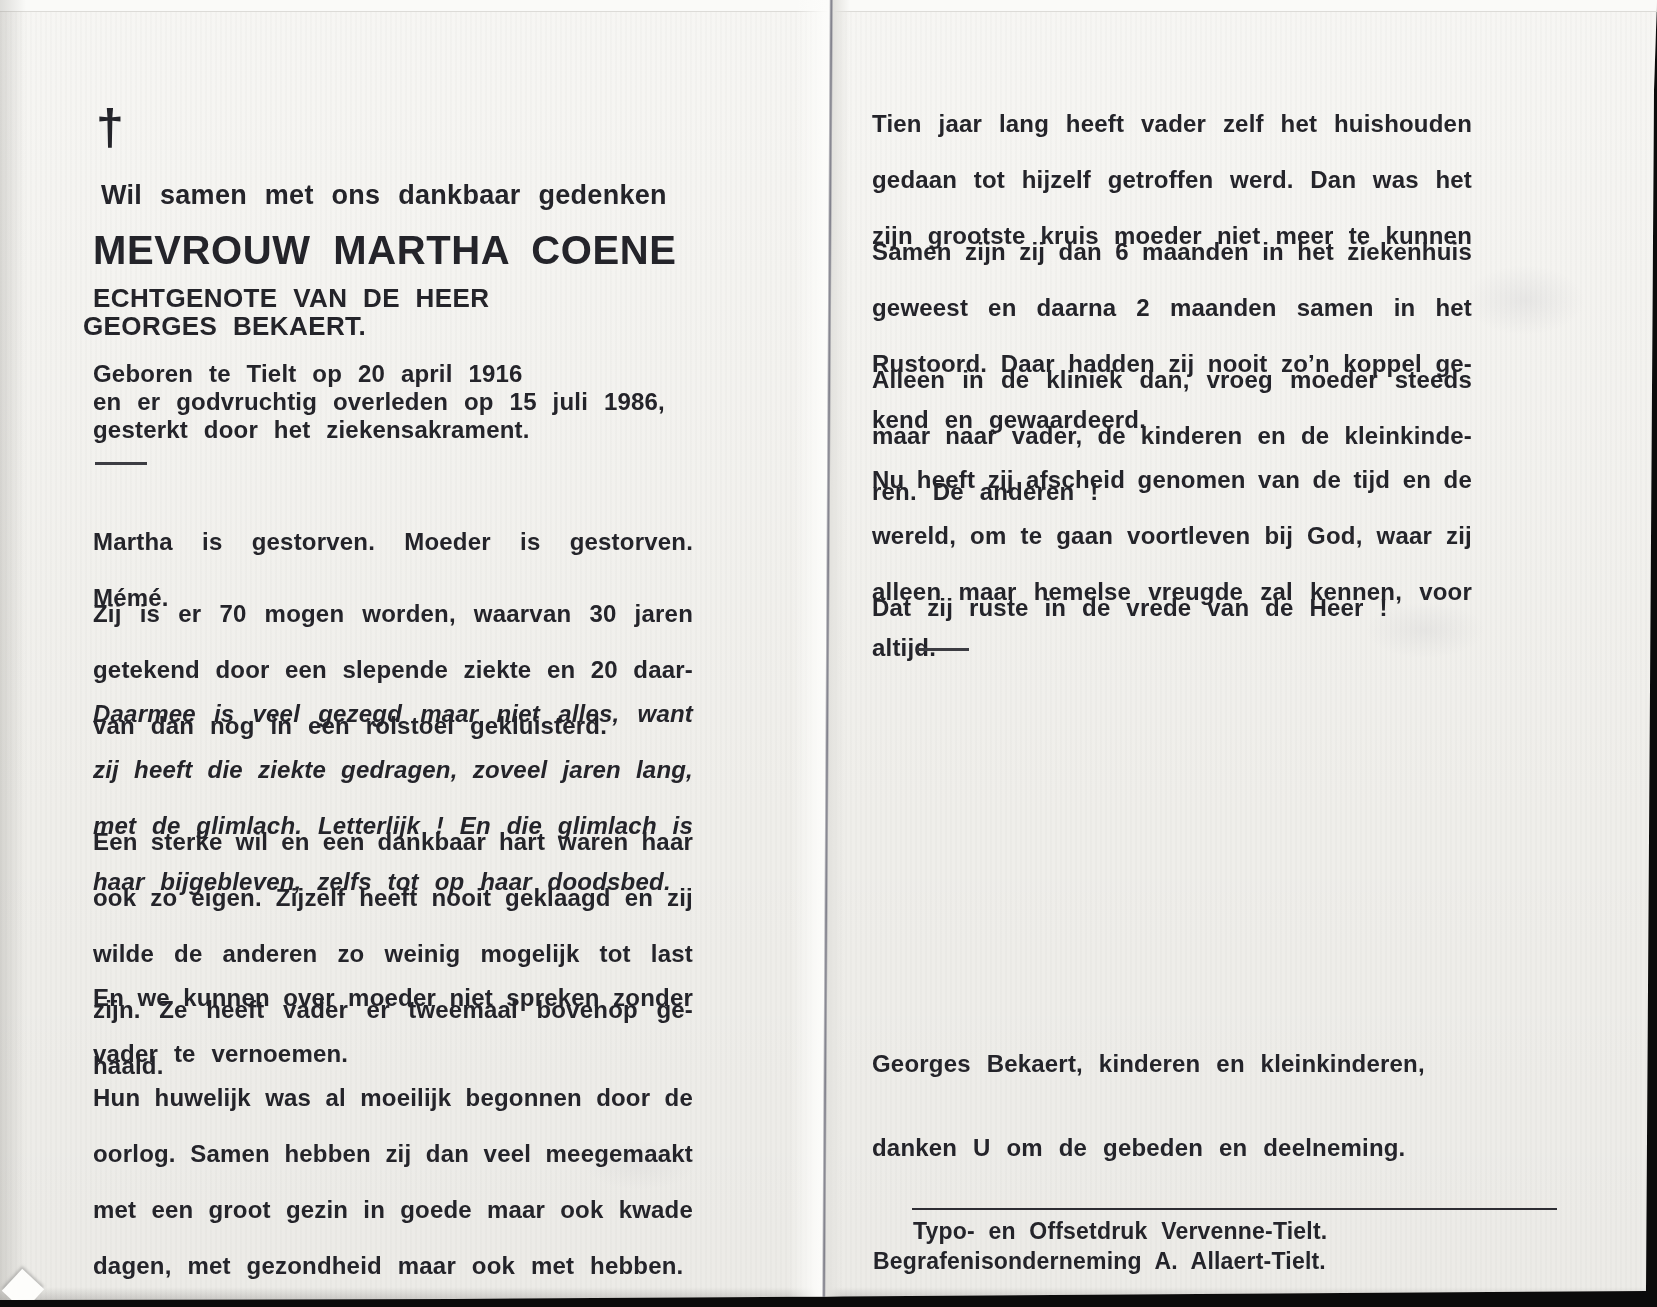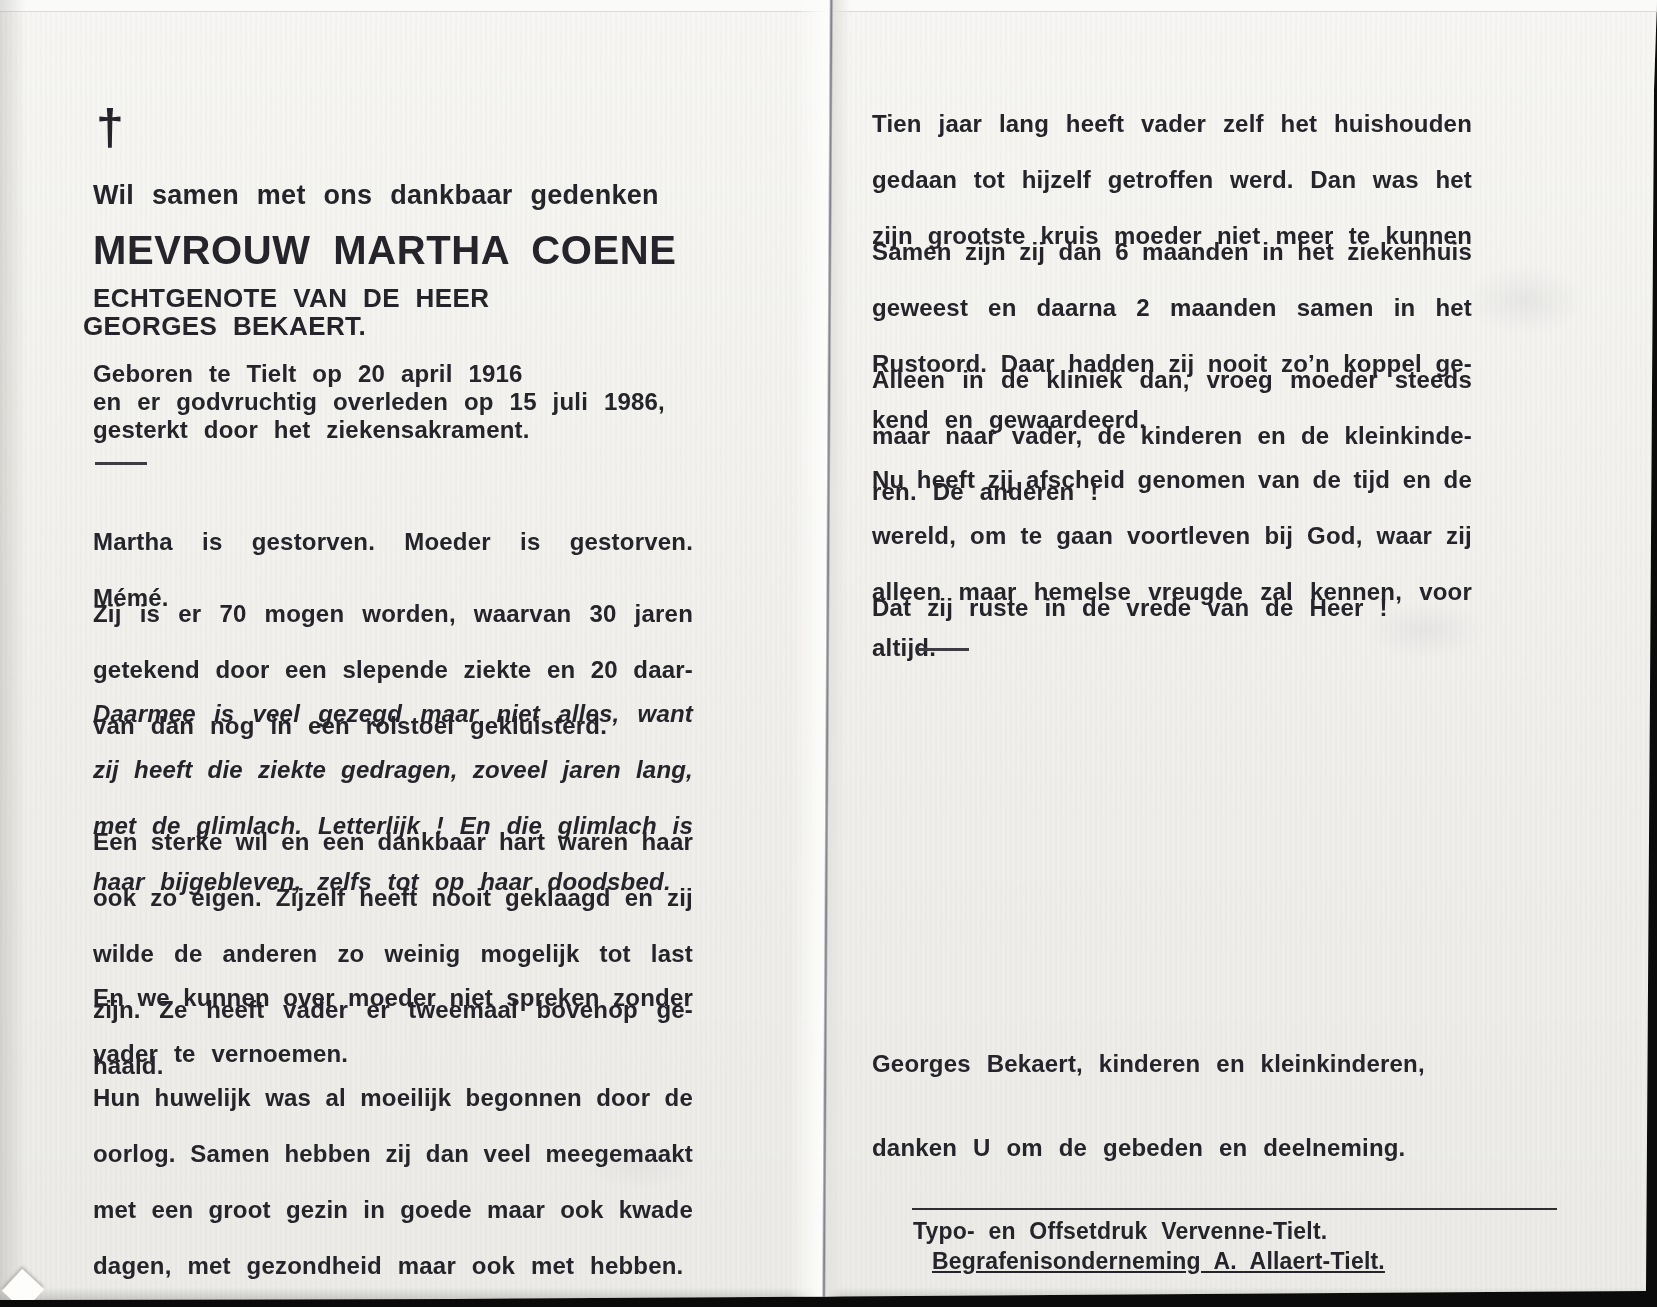--- a/index.html
+++ b/index.html
@@ -53,21 +53,21 @@
   .sm3{left:560px;top:1130px;width:160px;height:70px;
        background:radial-gradient(closest-side, rgba(140,140,152,0.08), rgba(140,140,152,0) 70%);}
 
   .txt{position:absolute;color:#24242a;font-weight:700;}
   .body-par{width:600px;font-size:24px;line-height:28px;letter-spacing:0.2px;}
   .ln{display:block;}
   .ln.j{text-align:justify;}
   .ln.j::after{content:"";display:inline-block;width:100%;height:0;}
   .ln.w{word-spacing:9px;}
   .cross{font-size:50px;line-height:1;}
-  .intro{font-size:27px;word-spacing:10px;letter-spacing:0.3px;}
+  .intro{font-size:27px;word-spacing:10px;letter-spacing:0.3px;margin-left:8px;}
   .name{font-size:40px;letter-spacing:0.6px;word-spacing:11px;}
   .caps-sub{font-size:26px;letter-spacing:0.4px;word-spacing:8px;}
   .single{font-size:24px;letter-spacing:0.2px;}
   .footer-line{font-size:23px;letter-spacing:0.2px;word-spacing:7px;}
   .dash{position:absolute;height:3px;background:#3c3c42;}
   .rule{position:absolute;height:2px;background:#2d2d33;}
 </style>
 </head>
 <body>
 
@@ -165,16 +165,16 @@
 
   <div class="dash" style="left:917px;top:648px;width:52px;"></div>
 
   <div class="txt single" style="left:872px;top:1050px;word-spacing:9px;">Georges Bekaert, kinderen en kleinkinderen,</div>
 
   <div class="txt single" style="left:872px;top:1134px;word-spacing:9px;">danken U om de gebeden en deelneming.</div>
 
   <div class="rule" style="left:912px;top:1208px;width:645px;"></div>
 
   <div class="txt footer-line" style="left:913px;top:1218px;">Typo- en Offsetdruk Vervenne-Tielt.</div>
-  <div class="txt footer-line" style="left:932px;top:1248px;text-decoration:underline;">Begrafenisonderneming A. Allaert-Tielt.</div>
+  <div class="txt footer-line" style="left:873px;top:1248px;">Begrafenisonderneming A. Allaert-Tielt.</div>
 
   <div class="fold"></div>
 </div>
 
 </body></html>

